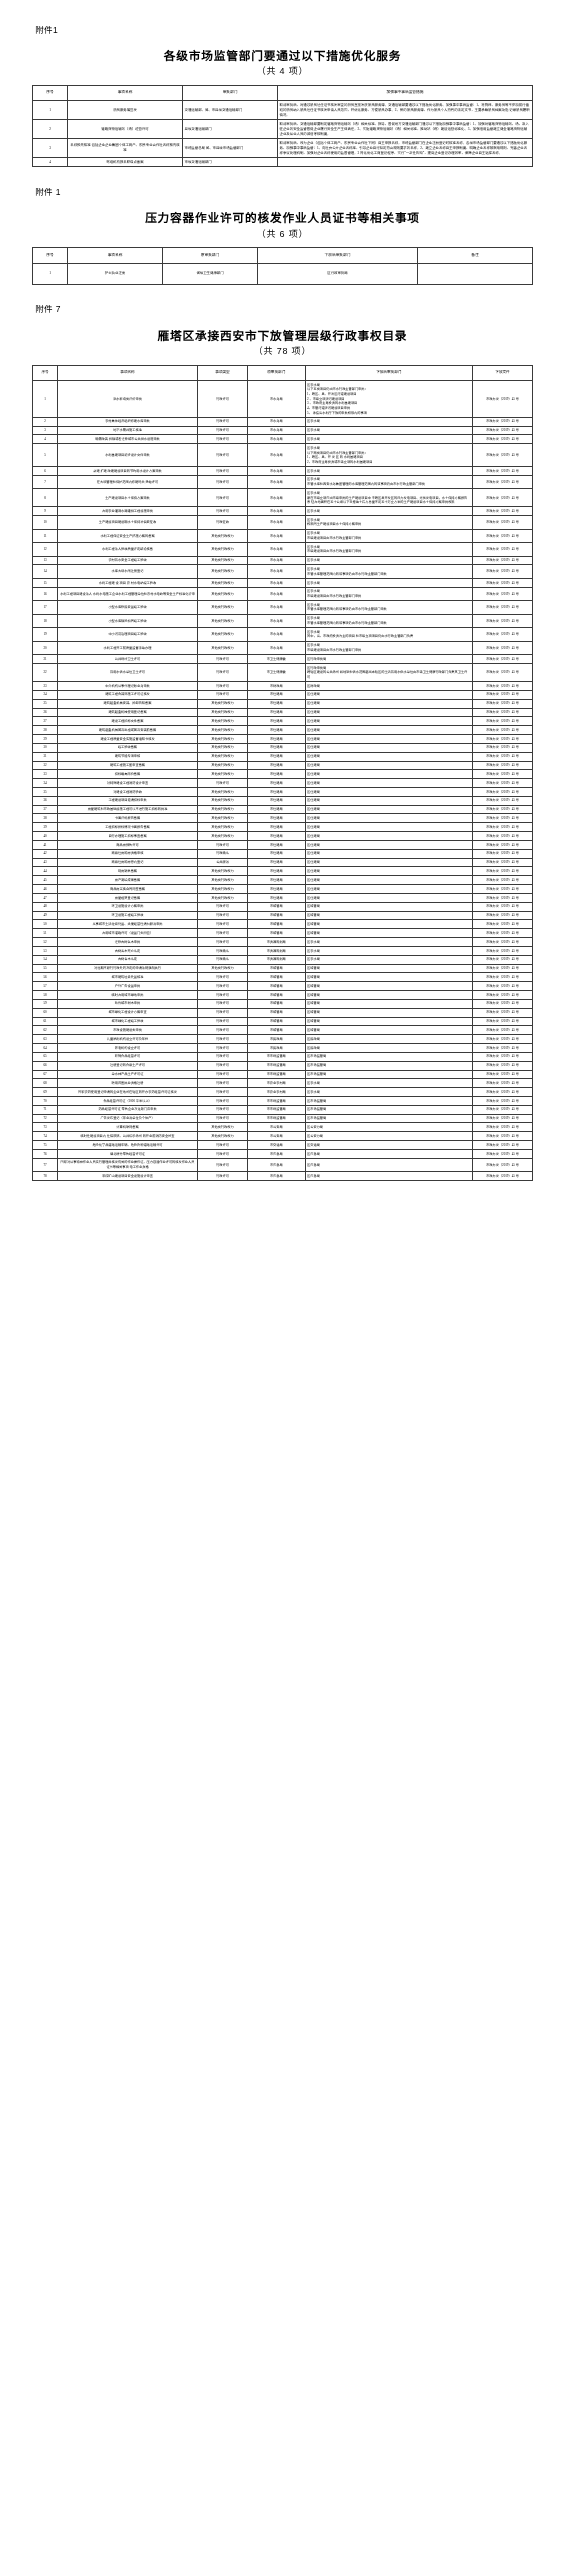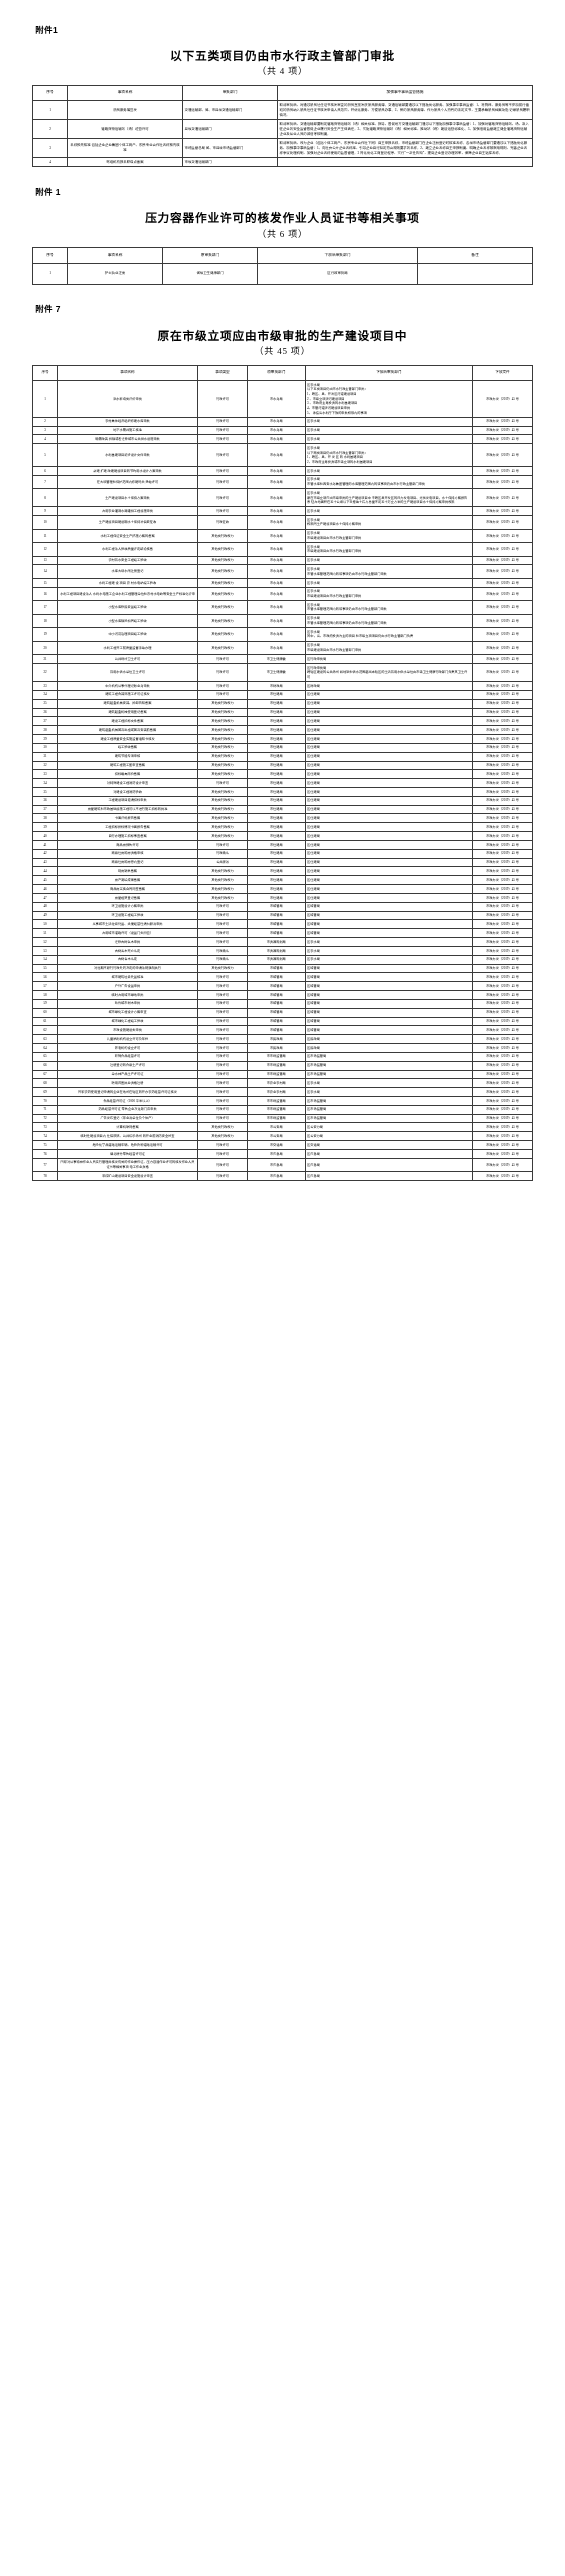--- a/index.html
+++ b/index.html
@@ -15,36 +15,36 @@
   }
   .page {
     width: 565px;
     min-height: 2576px;
     box-sizing: border-box;
     padding: 22.6px 32px 16px 32px;
     position: relative;
   }
   .attachment-label {
     font-family: "Liberation Sans", "DejaVu Sans", sans-serif;
-    font-weight: bold;
+    font-weight: normal;
     font-size: 8.5px;
     letter-spacing: 0.4px;
     margin: 0 0 11.3px 3.2px;
   }
   .doc-title {
     text-align: center;
     font-family: "Liberation Serif", "DejaVu Serif", serif;
     font-weight: bold;
     font-size: 11.7px;
     letter-spacing: 0.8px;
     margin: 8px 0 1.6px 0;
   }
   .doc-subtitle {
     text-align: center;
-    font-family: Liberation Serif, serif;
+    font-family: Liberation Sans, sans-serif;
     font-size: 9px;
     letter-spacing: 0.8px;
     margin: 0 0 7.3px 0;
   }
   table.doc-table {
     border-collapse: collapse;
     width: 100%;
     table-layout: fixed;
     margin-bottom: 3.2px;
   }
@@ -85,21 +85,21 @@
   .tbl3 col.k6 { width: 12%; }
   table.tbl3 td { font-size: 3.2px; }
   table.tbl3 th { font-size: 3.6px; }
 </style>
 </head>
 <body>
 
 <div class="page">
 
   <div class="attachment-label">附件1</div>
-  <div class="doc-title">以下五类项目仍由市水行政主管部门审批</div>
+  <div class="doc-title">各级市场监管部门要通过以下措施优化服务</div>
   <div class="doc-subtitle">（共 4 项）</div>
 
   <table class="doc-table tbl1">
     <colgroup>
         <col class="k1">
         <col class="k2">
         <col class="k3">
         <col class="k4">
       </colgroup>
     <thead>
@@ -168,22 +168,22 @@
           <td class="c-center">省级卫生健康部门</td>
           <td class="c-center">区行政审批局</td>
           <td class="c-center"></td>
         </tr>
       </tbody>
   </table>
 
   <div class="sec-gap"></div>
 
   <div class="attachment-label">附件 7</div>
-  <div class="doc-title">原在市级立项应由市级审批的生产建设项目中</div>
-  <div class="doc-subtitle">（共 45 项）</div>
+  <div class="doc-title">雁塔区承接西安市下放管理层级行政事权目录</div>
+  <div class="doc-subtitle">（共 78 项）</div>
 
   <table class="doc-table tbl3">
     <colgroup>
         <col class="k1">
         <col class="k2">
         <col class="k3">
         <col class="k4">
         <col class="k5">
         <col class="k6">
       </colgroup>

